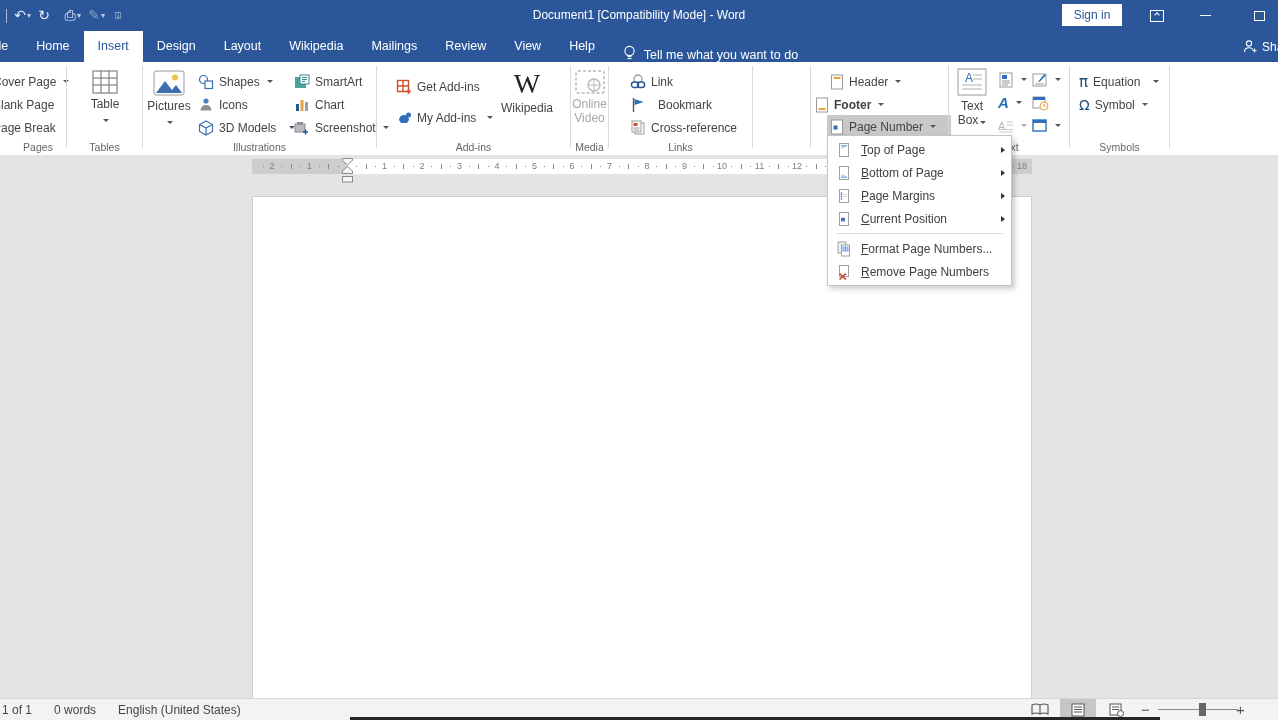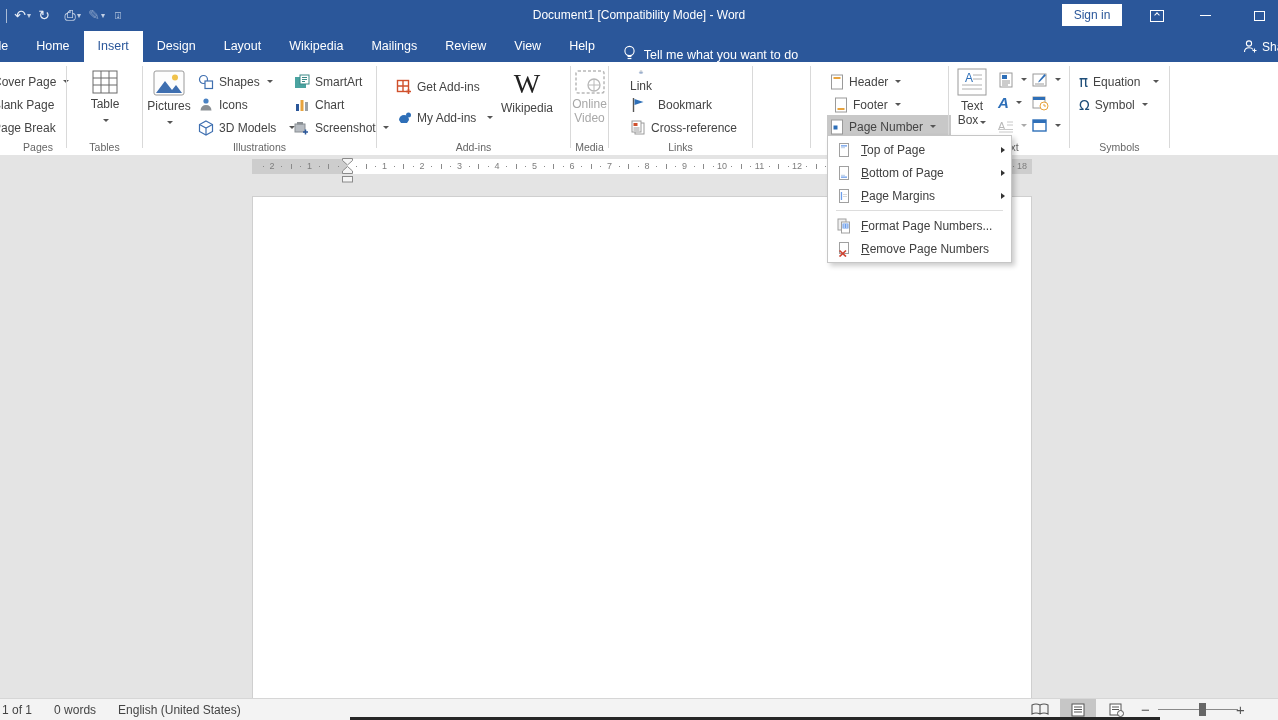--- a/index.html
+++ b/index.html
@@ -251,21 +251,21 @@
             <path d="M13 15 h12 M19 9 v12" stroke="#b8b8b8" stroke-width="1"></path>
           </svg>
         <span>Online</span><br>
         <span>Video</span>
       </div>
       <div class="glabel">Media</div>
     </div>
     <div class="vsep" style="left:608px;"></div>
 
     <div class="grp" style="left:609px;width:143px;">
-      <div class="srow" style="left:18px;top:8px;flex-direction:column;">
+      <div class="srow" style="left:18px;top:8px;">
         <svg width="16" height="16" viewBox="0 0 16 16">
             <circle cx="8" cy="5" r="4" fill="none" stroke="#9aa0a6" stroke-width="1.3"></circle>
             <rect x="1.5" y="8" width="7" height="5.5" rx="2.5" fill="none" stroke="#2b579a" stroke-width="1.4"></rect>
             <rect x="7.5" y="8" width="7" height="5.5" rx="2.5" fill="none" stroke="#2b579a" stroke-width="1.4"></rect>
           </svg>
         <span>Link</span>
       </div>
       <div class="srow" style="left:18px;top:31px;gap:12px;">
         <svg width="16" height="16" viewBox="0 0 16 16">
             <path d="M3.5 1 v14" stroke="#555" stroke-width="1.4"></path>
@@ -290,21 +290,21 @@
 
     <div class="grp" style="left:811px;width:137px;">
       <div class="srow" style="left:16px;top:8px;">
         <svg width="14" height="16" viewBox="0 0 14 16">
             <rect x="1.5" y="1" width="11" height="14" fill="#fff" stroke="#9a9a9a"></rect>
             <rect x="3.5" y="3" width="7" height="2" fill="#e8a33d"></rect>
           </svg>
         <span>Header</span>
           <span class="caret"></span>
       </div>
-      <div class="srow" style="left:20px;top:31px;">
+      <div class="srow" style="left:1px;top:31px;font-weight:bold;">
         <svg width="14" height="16" viewBox="0 0 14 16">
             <rect x="1.5" y="1" width="11" height="14" fill="#fff" stroke="#9a9a9a"></rect>
             <rect x="3.5" y="11" width="7" height="2" fill="#e8a33d"></rect>
           </svg>
         <span>Footer</span>
           <span class="caret"></span>
       </div>
       <div class="srow hl-row" style="left:16px;top:53px;width:118px;">
         <svg width="14" height="16" viewBox="0 0 14 16">
             <rect x="1.5" y="1" width="11" height="14" fill="#fff" stroke="#9a9a9a"></rect>
@@ -506,20 +506,28 @@
     <div class="mi">
       <svg width="16" height="16" viewBox="0 0 16 16">
           <rect x="3.5" y="1.5" width="9" height="13" fill="#fff" stroke="#a0a0a0"></rect>
           <rect x="4.8" y="4" width="1.3" height="8" fill="#6d9eeb"></rect>
           <rect x="7" y="6" width="4" height="1" fill="#d8d8d8"></rect>
           <rect x="7" y="8" width="4" height="1" fill="#d8d8d8"></rect>
         </svg>
       <span class="mlabel">Page Margins</span>
         <span class="sub"></span>
     </div>
+    <div class="mi">
+      <svg width="16" height="16" viewBox="0 0 16 16">
+          <rect x="3.5" y="1.5" width="9" height="13" fill="#fff" stroke="#a0a0a0"></rect>
+          <rect x="5" y="6.8" width="4" height="3.6" fill="#4472c4"></rect>
+        </svg>
+      <span class="mlabel">Current Position</span>
+        <span class="sub"></span>
+    </div>
     <div class="msep"></div>
     <div class="mi">
       <svg width="16" height="16" viewBox="0 0 16 16">
           <rect x="2" y="1" width="8" height="11" fill="#f0f0f0" stroke="#a0a0a0"></rect>
           <rect x="5.5" y="4" width="8" height="11" fill="#fff" stroke="#a0a0a0"></rect>
           <rect x="7" y="6" width="5" height="4" fill="none" stroke="#6d9eeb"></rect>
           <path d="M9.5 6 v4 M7 8 h5" stroke="#6d9eeb"></path>
         </svg>
       <span class="mlabel">Format Page Numbers...</span>
     </div>

